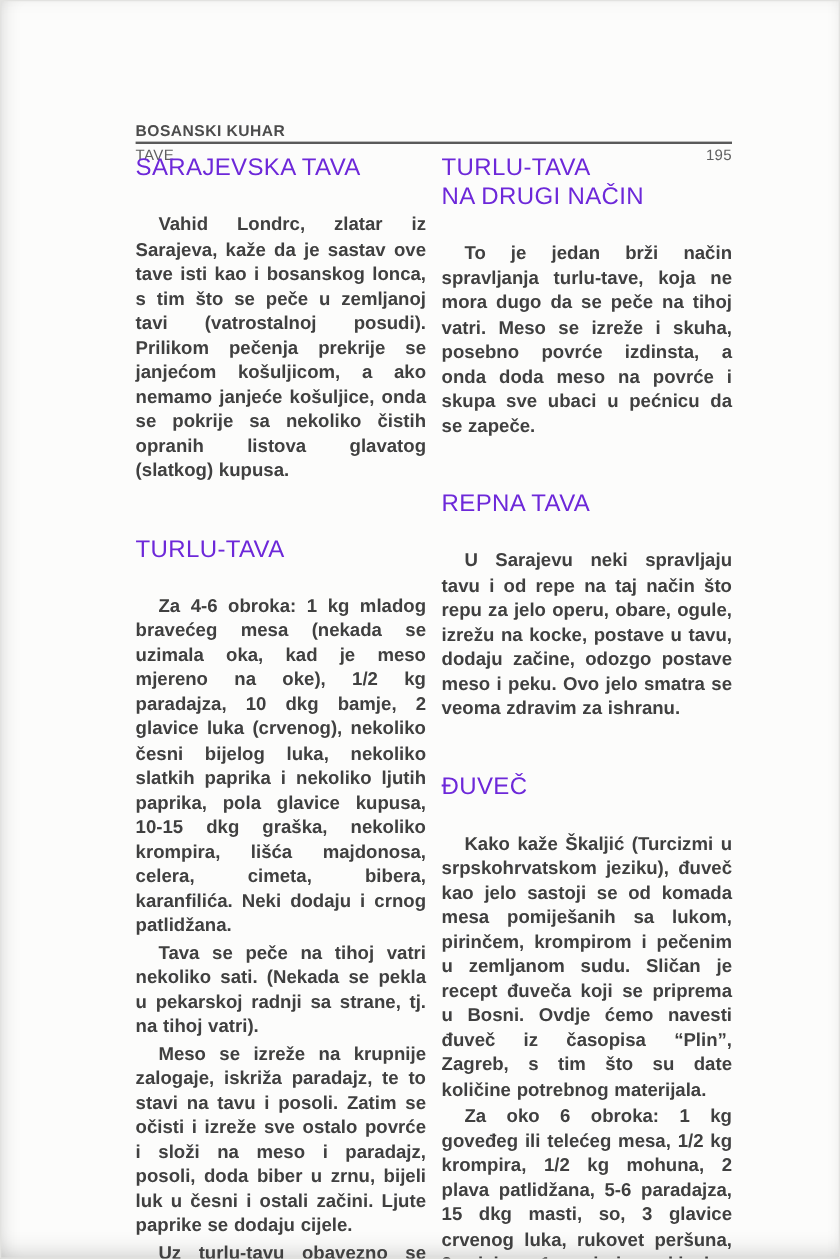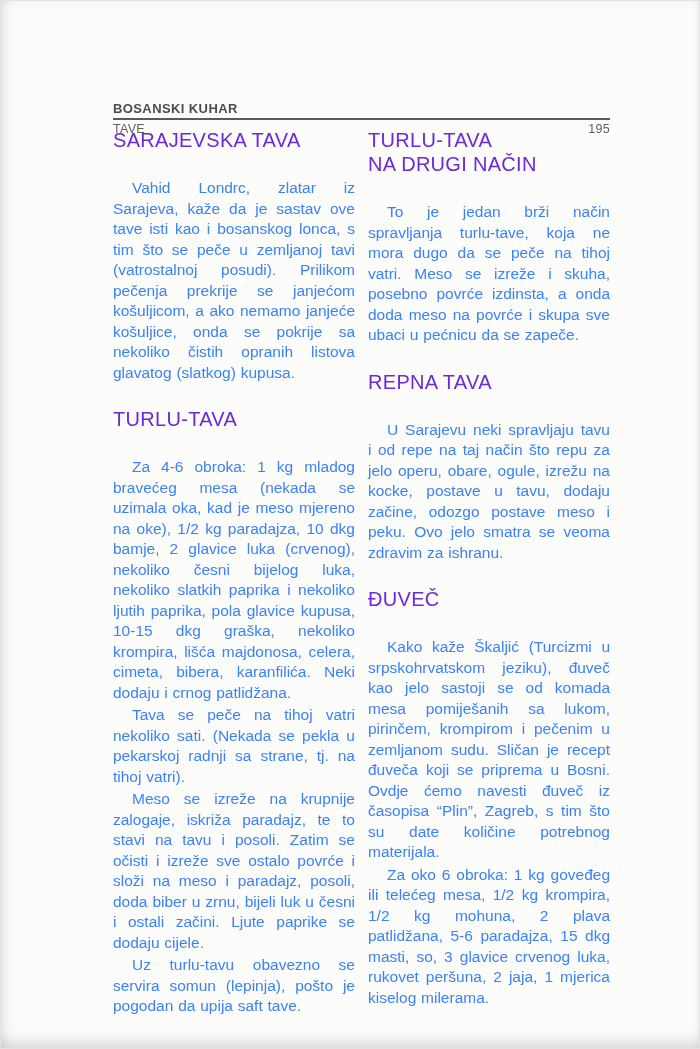--- a/index.html
+++ b/index.html
@@ -50,39 +50,40 @@
     left: 113px;
     top: 128px;
     width: 497px;
     display: flex;
     gap: 13px;
   }
   .col {
     width: 242px;
   }
   .sec + .sec {
-    margin-top: 24px;
+    margin-top: 42px;
   }
   .heading {
     margin: 0 0 26px 0;
     font-size: 20px;
     font-weight: 400;
     line-height: 24px;
     letter-spacing: 0.3px;
     color: #6d28d9;
     white-space: pre-line;
   }
   .body-text {
     margin: 0;
     font-size: 15.5px;
     line-height: 20.5px;
-    color: #3b82f6;
+    color: #404040;
     text-align: justify;
     text-indent: 19px;
     word-spacing: 0.5px;
+    font-weight: bold;
   }
   .body-text + .body-text {
     margin-top: 2px;
   }
 </style>
 </head>
 <body>
 
 <div class="page">
 

